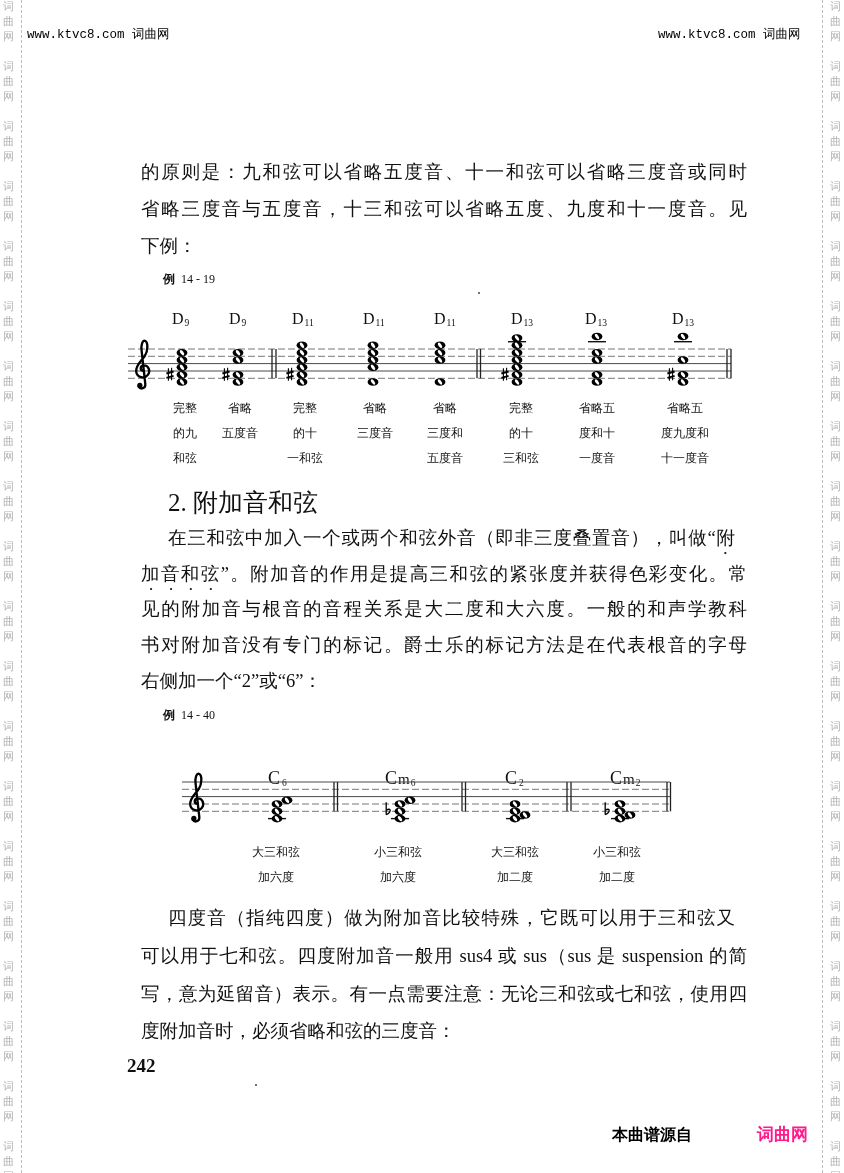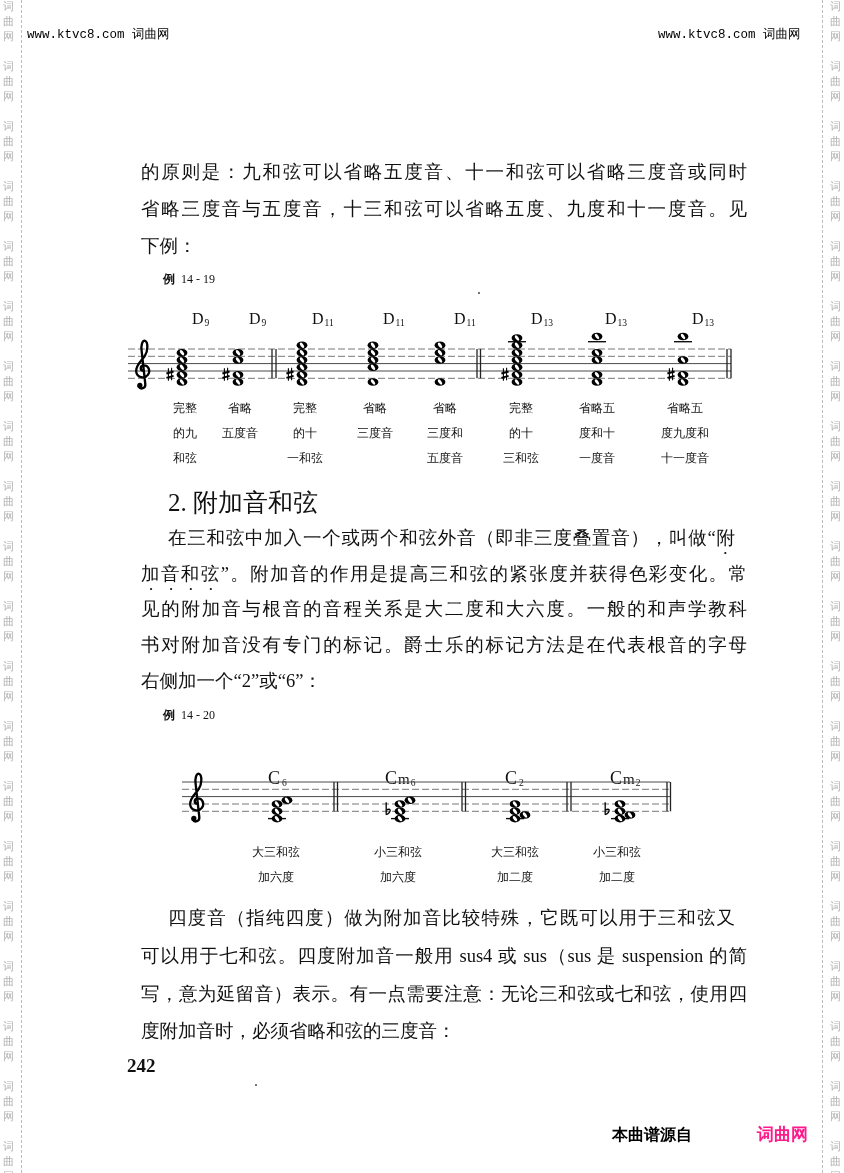--- a/index.html
+++ b/index.html
@@ -17,21 +17,21 @@
     .line{position:absolute;left:141px;width:606px;height:22px;font-size:18.5px;line-height:22px;
       text-align:justify;text-align-last:justify;color:var(--text);}
     .line.indent{left:168px;width:567px;}
     .line.last{text-align-last:left;}
     .emph{-webkit-text-emphasis:filled dot;text-emphasis:filled dot;
       -webkit-text-emphasis-position:under;text-emphasis-position:under right;}
     .ex-label{position:absolute;font-size:12px;line-height:18px;white-space:nowrap;text-align:right;}
     .ex-li{font-weight:bold;margin-right:6px;font-family:"DejaVu Sans",sans-serif;}
     .heading{position:absolute;left:168px;font-size:25px;line-height:22px;white-space:nowrap;}
     
-    .chord1{position:absolute;top:309px;font-size:16px;line-height:20px;white-space:nowrap;margin-left:20px;}
+    .chord1{position:absolute;top:309px;font-size:16px;line-height:20px;white-space:nowrap;}
     .chord1 sub,.chord2 sub{font-size:9.5px;vertical-align:-2px;margin-left:1px;}
     .chord2{position:absolute;top:756px;font-size:18px;line-height:22px;white-space:nowrap;margin-top:11px;}
     .chord2 .q{font-size:15px;margin-left:1px;}
     .cap-col{position:absolute;width:90px;text-align:center;font-size:12px;line-height:25px;white-space:nowrap;}
     .cap-col div{height:25px;}
     svg.music{position:absolute;left:0;top:0;pointer-events:none;}
     .sl{stroke:#4a4a4a;stroke-width:1;}
     .dash{stroke-dasharray:7 3;stroke:#777;}
     .bar{stroke:#222;stroke-width:1.3;}
     .ledger{stroke:#111;stroke-width:1.4;}
@@ -162,21 +162,21 @@
 
   <div>
     <div class="line indent" style="top:527px"><span>在三和弦中加入一个或两个和弦外音（即非三度叠置音），叫做“</span><span class="emph">附</span></div>
     <div class="line" style="top:563px"><span class="emph">加音和弦</span><span>”。附加音的作用是提高三和弦的紧张度并获得色彩变化。常</span></div>
     <div class="line" style="top:598px">见的附加音与根音的音程关系是大二度和大六度。一般的和声学教科</div>
     <div class="line" style="top:634px">书对附加音没有专门的标记。爵士乐的标记方法是在代表根音的字母</div>
     <div class="line last" style="top:670px">右侧加一个“2”或“6”：</div>
   </div>
 
   <div class="ex-label" style="left:163px;top:706px">
-    <span class="ex-li">例</span><span>14 - 20</span>
+    <span class="ex-li">例</span><span>14 - 40</span>
   </div>
 
   <div class="chord2" style="left:268px"><span>C</span><span class="q"></span><sub>6</sub></div>
   <div class="chord2" style="left:385px"><span>C</span><span class="q">m</span><sub>6</sub></div>
   <div class="chord2" style="left:505px"><span>C</span><span class="q"></span><sub>2</sub></div>
   <div class="chord2" style="left:610px"><span>C</span><span class="q">m</span><sub>2</sub></div>
 
   <div class="cap-col" style="left:231px;top:840px">
       <div>大三和弦</div>
       <div>加六度</div>

